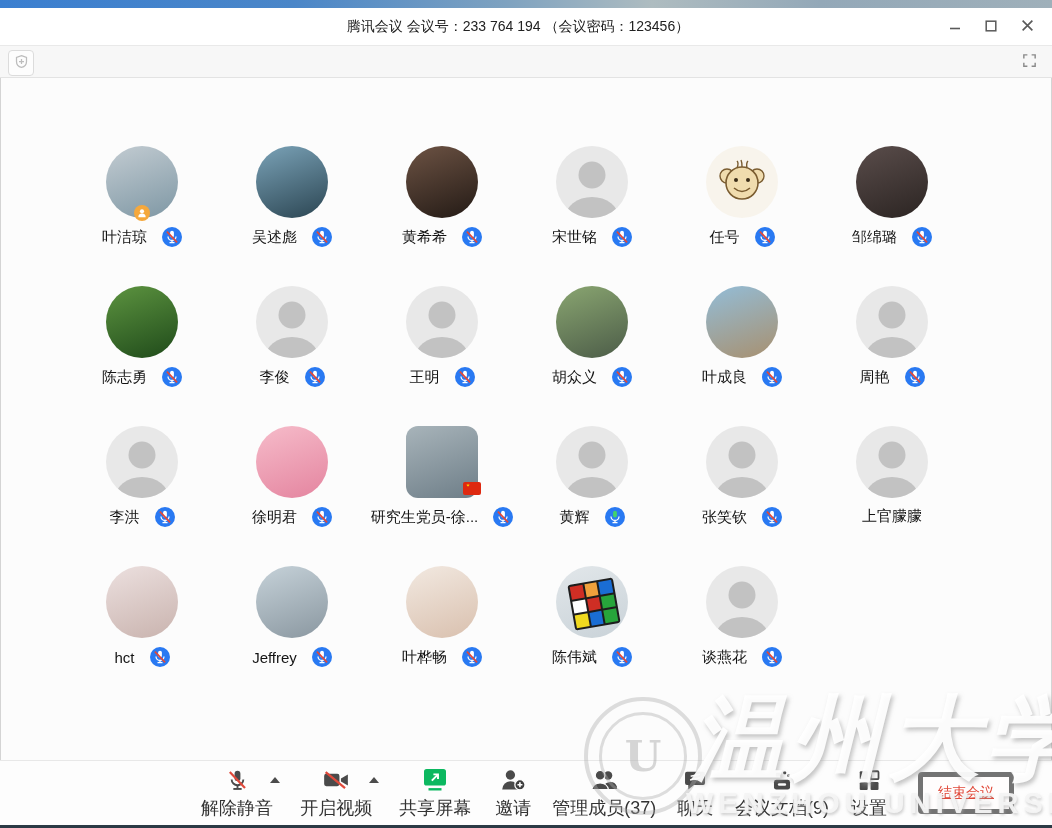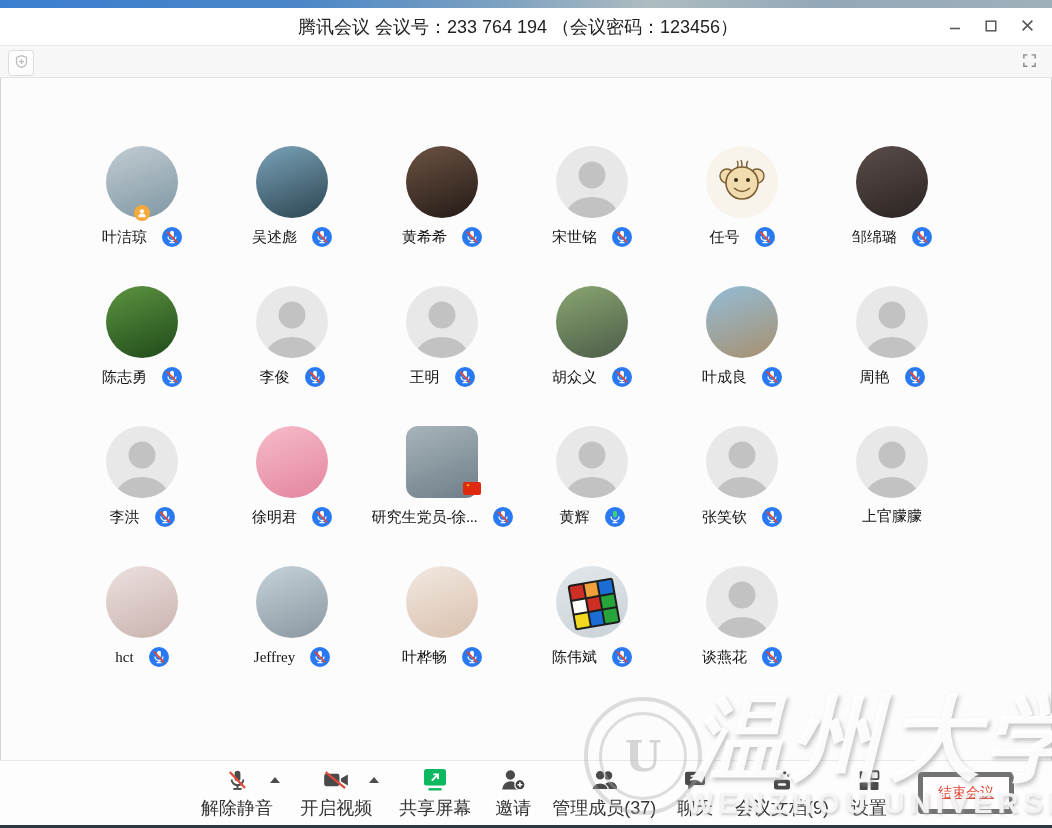--- a/index.html
+++ b/index.html
@@ -4,38 +4,38 @@
 <style>
   html,body{margin:0;padding:0;background:#9db3c2;}
   .screen{position:relative;width:1052px;height:828px;overflow:hidden;background:#fcfcfc;
     font-family:"Liberation Sans",sans-serif;box-shadow:inset 1px 0 0 #d4d4d4,inset -1px 0 0 #d4d4d4;}
   
   .wallstrip{position:absolute;top:0;left:0;right:0;height:8px;
     background:linear-gradient(90deg,#3b7fd0 0%,#4a86c8 28%,#7ea2c0 48%,#aebcc0 62%,#93a8b8 78%,#9fb0ba 100%);}
   
   .titlebar{position:absolute;top:8px;left:0;right:0;height:37px;background:#ffffff;border-bottom:1px solid #e9e9e9;
     display:flex;align-items:center;}
-  .title{flex:1;text-align:center;font-size:18px;color:#222;padding-left:96px;}
+  .title{flex:1;text-align:center;font-size:14px;color:#222;padding-left:96px;}
   .winctl{display:flex;align-items:center;gap:6px;padding-right:10px;}
   .winbtn{width:30px;height:28px;display:flex;align-items:center;justify-content:center;cursor:pointer;}
   
   .subbar{position:absolute;top:46px;left:0;right:0;height:31px;background:#f7f7f7;border-bottom:1px solid #e3e3e3;}
   .shieldbtn{position:absolute;left:8px;top:4px;width:24px;height:24px;border:1px solid #dcdcdc;border-radius:4px;
     background:#fdfdfd;display:flex;align-items:center;justify-content:center;cursor:pointer;}
   .fsbtn{position:absolute;right:12px;top:5px;width:22px;height:22px;display:flex;align-items:center;justify-content:center;cursor:pointer;}
   
   .main{position:absolute;top:78px;left:0;right:0;height:682px;}
   .grid{width:900px;margin:0 0 0 67px;padding-top:68px;display:grid;grid-template-columns:repeat(6,150px);grid-auto-rows:140px;}
   .participant{display:flex;flex-direction:column;align-items:center;cursor:default;}
   .avatar{position:relative;width:72px;height:72px;flex:0 0 auto;}
   .avatar .ph{width:72px;height:72px;overflow:hidden;}
   .round .ph,.round{border-radius:50%;}
   .rounded .ph,.rounded{border-radius:12px;}
   .avatar .ph{display:block;}
-  .namerow{margin-top:9px;display:flex;align-items:center;gap:15px;font-family:Liberation Serif, serif;}
+  .namerow{margin-top:9px;display:flex;align-items:center;gap:15px;}
   .pname{font-size:15px;color:#141414;white-space:nowrap;}
   .micbadge{width:20px;height:20px;display:flex;cursor:pointer;}
   .hostbadge{position:absolute;left:50%;transform:translateX(-50%);bottom:-3px;width:16px;height:16px;border-radius:50%;
     background:#f5a83c;display:flex;align-items:center;justify-content:center;}
   .flagbadge{position:absolute;right:-3px;bottom:3px;width:18px;height:13px;display:flex;}
   .cube{position:absolute;left:15px;top:15px;width:42px;height:42px;background:#1d1d1d;padding:2px;
     display:grid;grid-template-columns:repeat(3,1fr);grid-auto-rows:1fr;gap:2px;transform:rotate(-10deg);border-radius:3px;}
   .cube span{display:block;}
   
   .toolbar{position:absolute;left:0;right:0;top:760px;height:65px;background:#fdfdfd;border-top:1px solid #e8e8e8;

